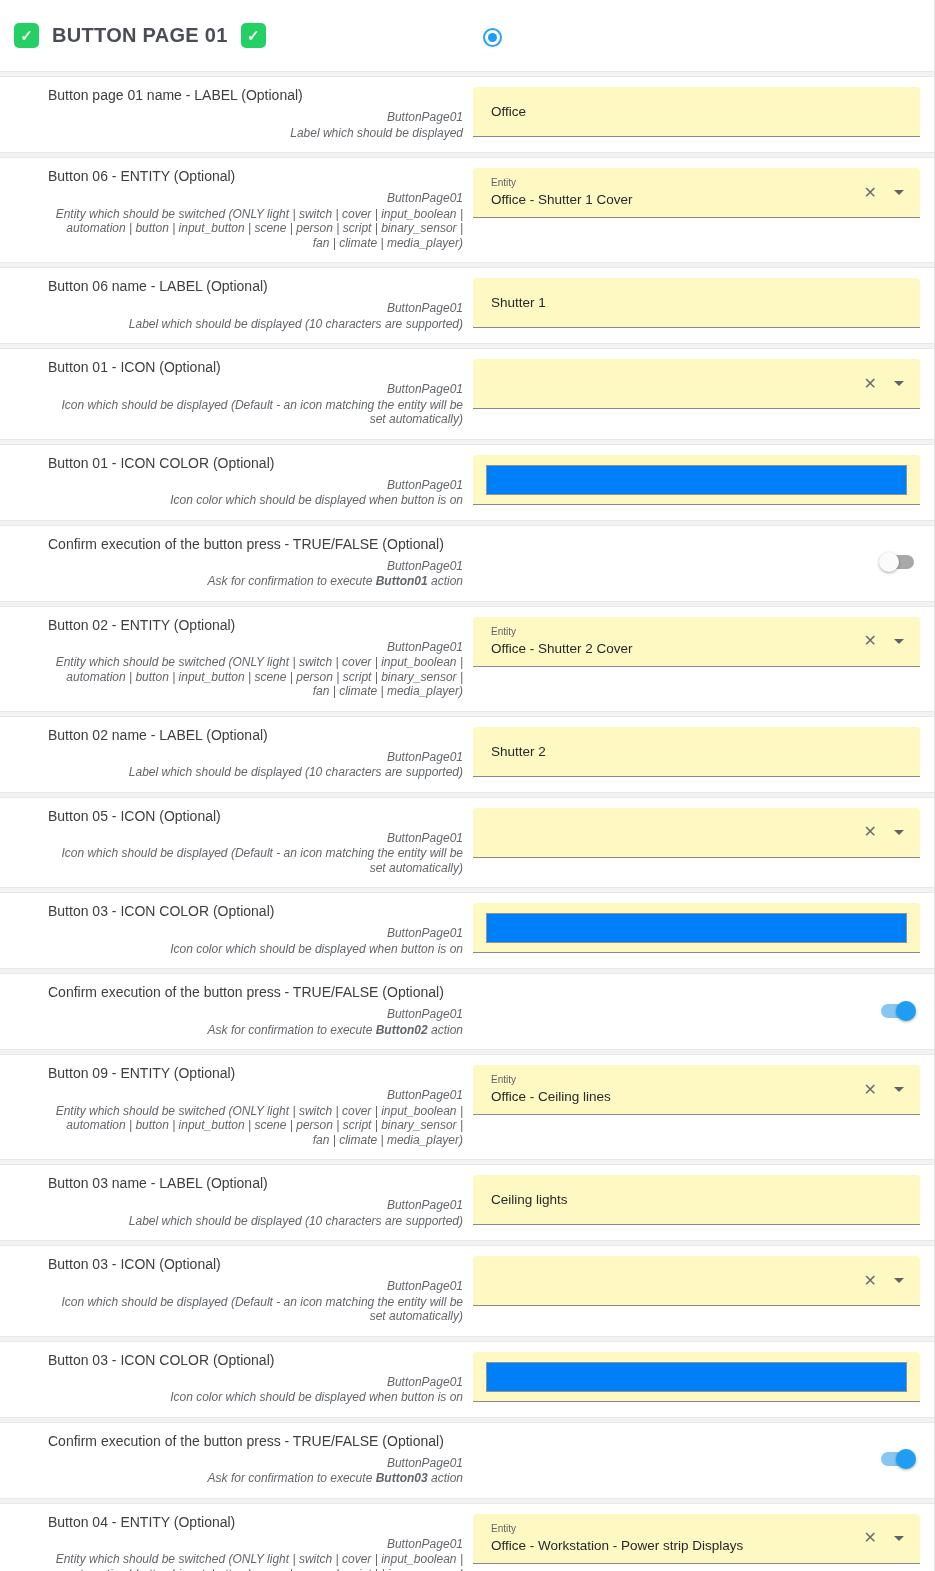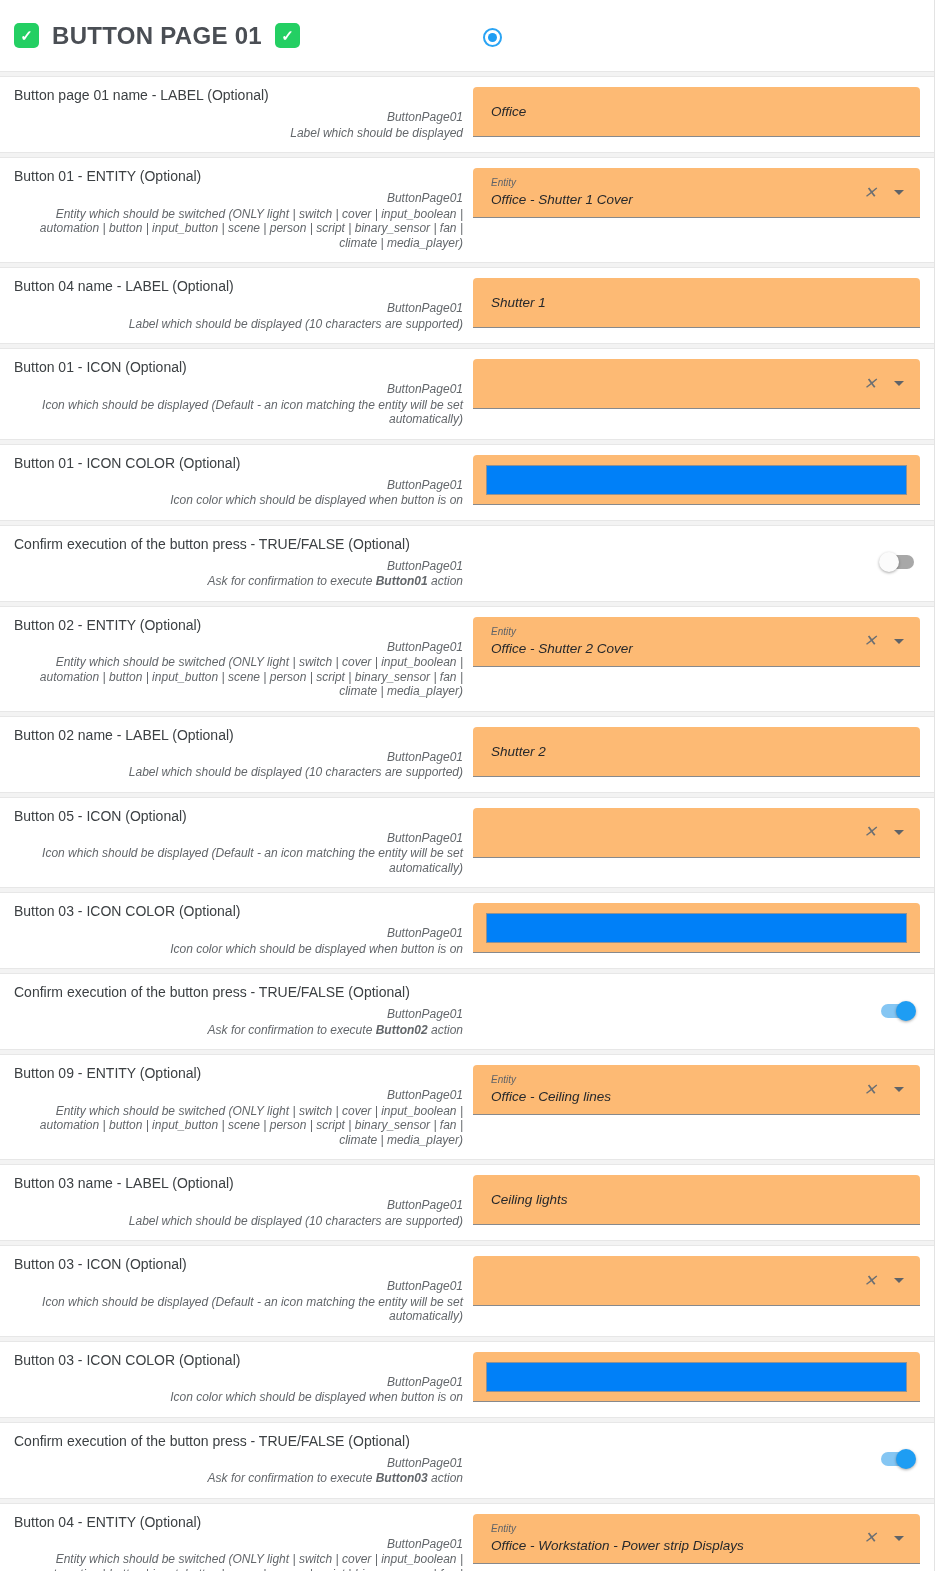--- a/index.html
+++ b/index.html
@@ -9,39 +9,39 @@
     position:relative; width:935px; height:1571px; overflow:hidden;
     background:#fff; border-right:1px solid #e3e3e3;
   }
   
   .header { display:flex; align-items:center; height:71px; padding:0 14px; position:relative; background:#fff; }
   .checkbox {
     width:25px; height:25px; border-radius:5px; display:flex; align-items:center; justify-content:center;
     flex:0 0 auto;
   }
   .checkbox .mark { color:#fff; font-size:15px; font-weight:bold; line-height:1; }
-  .header-title { font-size:24px; font-weight:bold; color:#4a4e54; letter-spacing:.3px; margin:0 13px; }
+  .header-title { font-size:20px; font-weight:bold; color:#4a4e54; letter-spacing:.3px; margin:0 13px; }
   .radio { position:absolute; left:483px; top:28px; width:19px; height:19px; border-radius:50%;
     border:2px solid #2aa4f4; display:flex; align-items:center; justify-content:center; background:#fff; }
   .radio .dot { width:9px; height:9px; border-radius:50%; background:#1e9df3; }
   
   .gap { height:6px; background:#f3f3f3; border-top:1px solid #e7e7e7; border-bottom:1px solid #e7e7e7; }
   
   .row { display:flex; padding:10px 14px 12px; background:#fff; }
-  .left { flex:1 1 auto; padding-right:10px; max-width:462px; }
+  .left { flex:1 1 auto; padding-right:10px; max-width:462px;margin-left:34px; }
   .title { font-size:14px; line-height:17px; color:#3c4043; margin-bottom:6px; }
   .sub, .desc { font-size:12px; line-height:14.5px; font-style:italic; color:#63676b;text-align:right; }
   .sub { margin-bottom:1px; }
   .desc b { font-weight:bold; font-style:italic; }
   .right { width:447px; flex:0 0 auto; display:flex; align-items:flex-start; }
   .right.toggle-right { align-items:center; justify-content:flex-end; padding-right:4px; }
   
   .field {
-    width:447px; height:50px; background:#fdba74; border-radius:4px 4px 0 0;
-    border-bottom:1px solid #87898c; position:relative;font-style:italic;
+    width:447px; height:50px; background:#fef9c3; border-radius:4px 4px 0 0;
+    border-bottom:1px solid #87898c; position:relative;
   }
   .field .value { font-size:13.5px; color:#26282b; }
   .field.text { display:flex; align-items:center; padding-left:18px; }
   .field.entity { display:flex; justify-content:space-between; }
   .entity-inner { padding:8px 0 0 18px; }
   .flabel { font-size:10px; line-height:13px; color:#5f6368; margin-bottom:2px; }
   .entity-inner .value { line-height:18px; }
   .icons { display:flex; align-items:center; gap:17px; padding-right:16px; height:100%; }
   .xicon { font-size:16px; color:#6b6f73; cursor:pointer; line-height:1; }
   .arrow { width:0; height:0; border-left:5px solid transparent; border-right:5px solid transparent;
@@ -84,41 +84,41 @@
         </div>
         <div class="right">
           <div class="field text">
             <div class="value">Office</div>
           </div>
         </div>
       </div>
       <div class="gap"></div>
       <div class="row">
         <div class="left">
-          <div class="title">Button 01 - ENTITY (Optional)</div>
+          <div class="title">Button 06 - ENTITY (Optional)</div>
           <div class="sub">ButtonPage01</div>
           <div class="desc">Entity which should be switched (ONLY light | switch | cover | input_boolean | automation | button | input_button | scene | person | script | binary_sensor | fan | climate | media_player)</div>
         </div>
         <div class="right">
           <div class="field entity">
             <div class="entity-inner">
               <div class="flabel">Entity</div>
               <div class="value">Office - Shutter 1 Cover</div>
             </div>
             <div class="icons">
               <span class="xicon">✕</span>
               <span class="arrow"></span>
             </div>
           </div>
         </div>
       </div>
       <div class="gap"></div>
       <div class="row">
         <div class="left">
-          <div class="title">Button 04 name - LABEL (Optional)</div>
+          <div class="title">Button 06 name - LABEL (Optional)</div>
           <div class="sub">ButtonPage01</div>
           <div class="desc">Label which should be displayed (10 characters are supported)</div>
         </div>
         <div class="right">
           <div class="field text">
             <div class="value">Shutter 1</div>
           </div>
         </div>
       </div>
       <div class="gap"></div>

